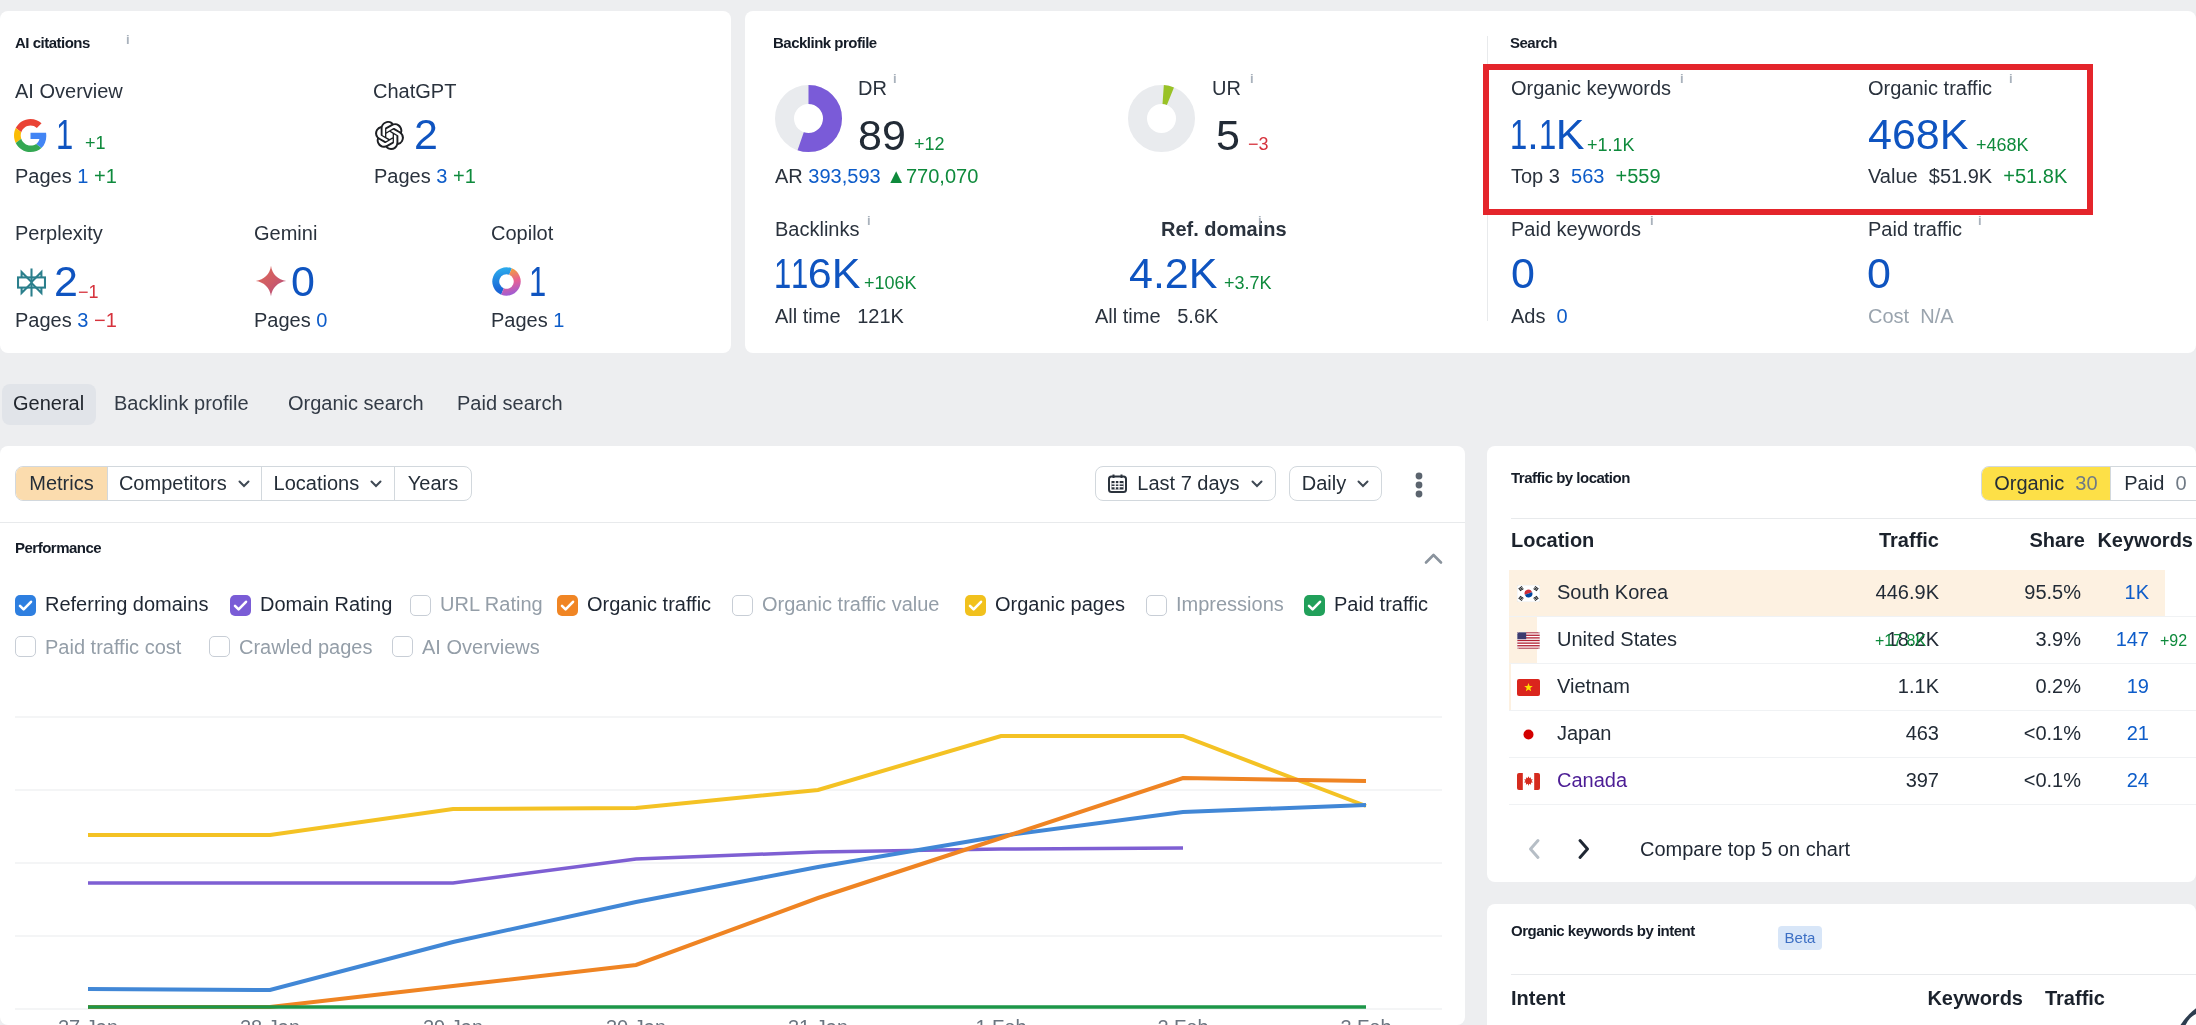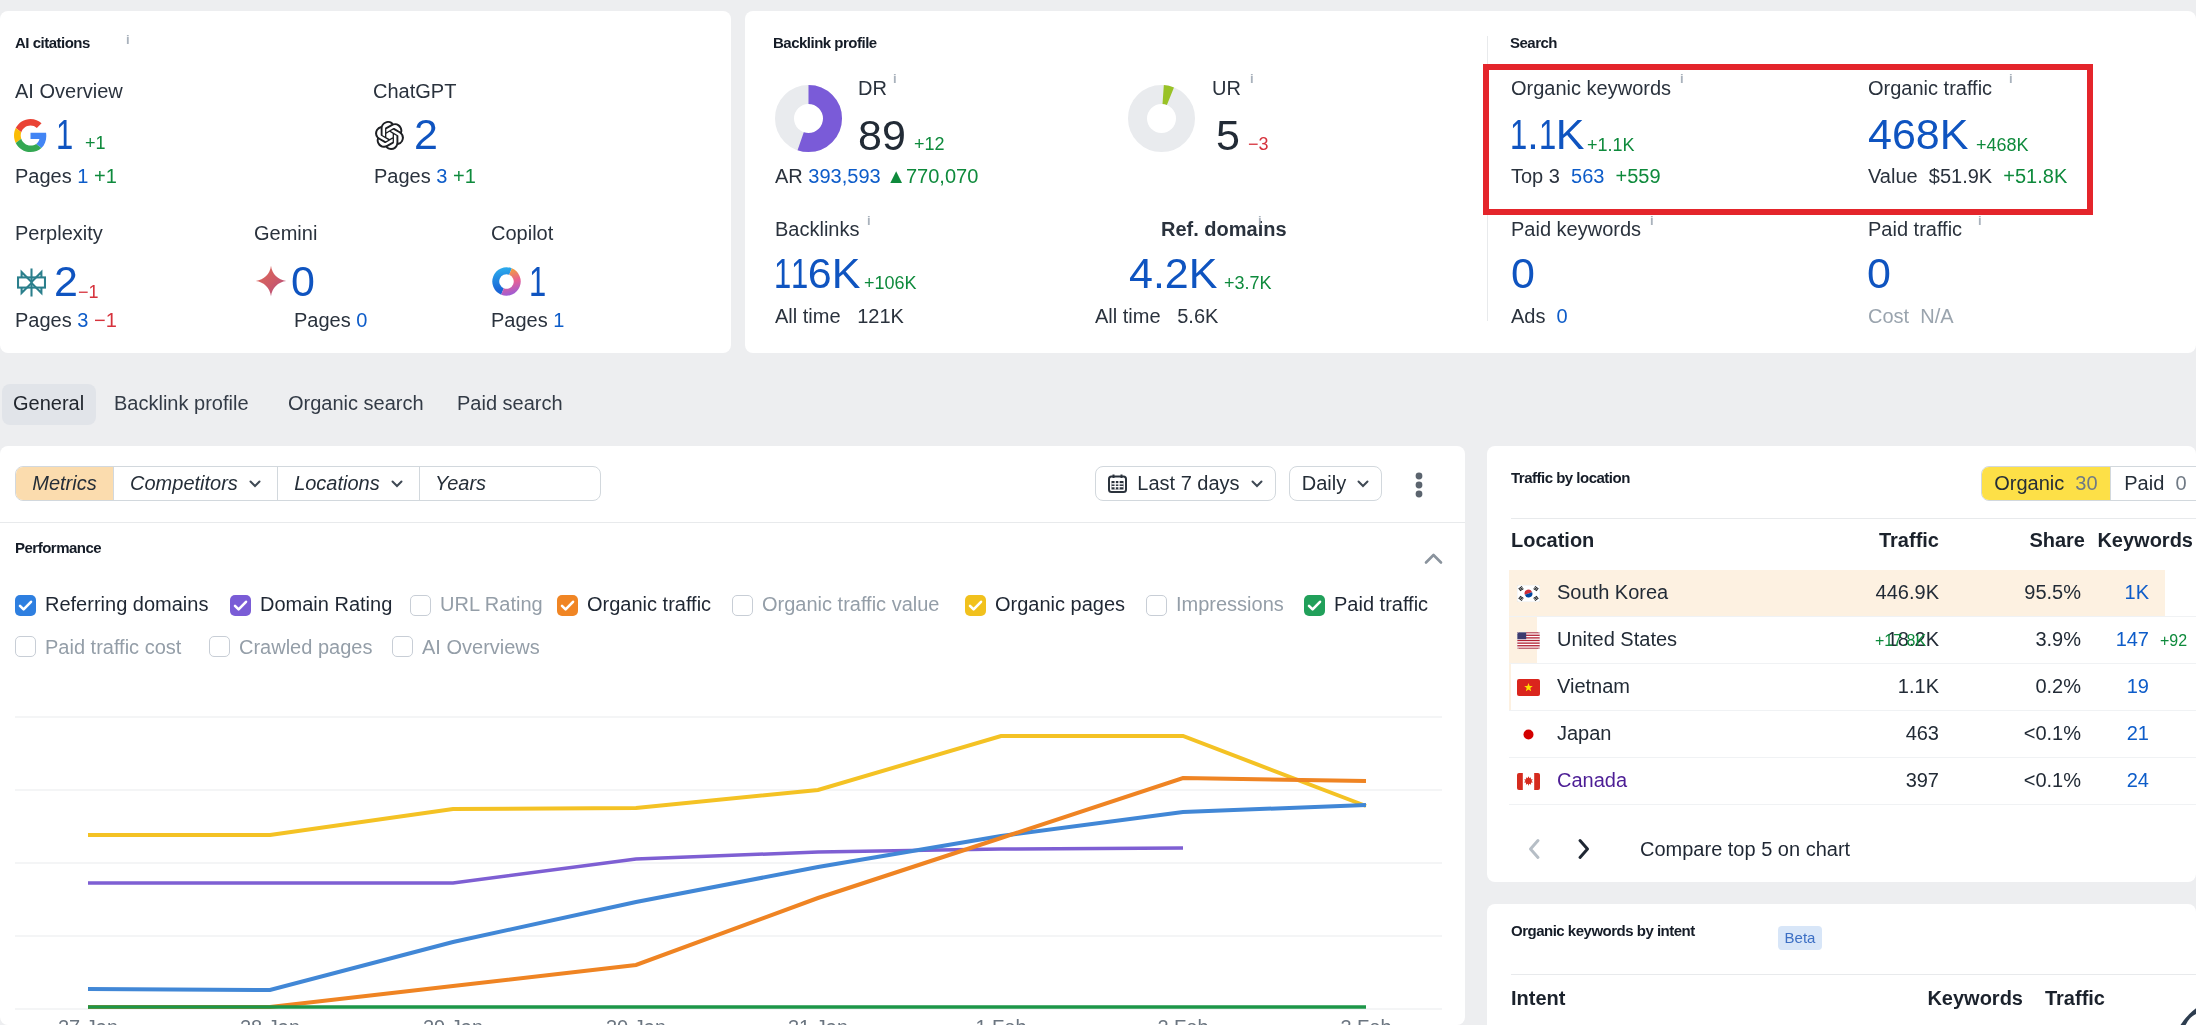--- a/index.html
+++ b/index.html
@@ -74,21 +74,21 @@
       <defs>
         <linearGradient id="gmg" x1="0" y1="0" x2="1" y2="1">
           <stop offset="0" stop-color="#e06a56"></stop>
           <stop offset="0.55" stop-color="#cd5a68"></stop>
           <stop offset="1" stop-color="#a94b88"></stop>
         </linearGradient>
       </defs>
       <path fill="url(#gmg)" d="M16 2.5 C16.9 9.8 22.2 15.1 29.5 16 C22.2 16.9 16.9 22.2 16 29.5 C15.1 22.2 9.8 16.9 2.5 16 C9.8 15.1 15.1 9.8 16 2.5 Z"></path>
     </svg>
   <div class="big" style="left:291px;top:260px;">0</div>
-  <div class="t" style="left:254px;top:310px;margin-left:40px;">Pages <span class="blu">0</span></div>
+  <div class="t" style="left:254px;top:310px;">Pages <span class="blu">0</span></div>
 
   <div class="t" style="left:491px;top:223px;">Copilot</div>
   <svg class="abs" style="left:491px;top:266px;" width="31" height="31" viewBox="0 0 24 24">
       <defs>
         <linearGradient id="cpl" x1="0" y1="0" x2="0.3" y2="1">
           <stop offset="0" stop-color="#30bdf2"></stop>
           <stop offset="1" stop-color="#1a66d6"></stop>
         </linearGradient>
         <linearGradient id="cpr" x1="0" y1="0" x2="0.4" y2="1">
           <stop offset="0" stop-color="#f0a23c"></stop>
@@ -164,21 +164,21 @@
   <div class="abs" style="left:1483px;top:64px;width:610px;height:151px;border:6px solid #e4252b;box-sizing:border-box;"></div>
 
   <div class="abs" style="left:2px;top:384px;width:94px;height:41px;background:#e1e4e9;border-radius:8px;"></div>
   <div class="t" style="left:13px;top:393px;color:#21262e;">General</div>
   <div class="t" style="left:114px;top:393px;color:#333b46;">Backlink profile</div>
   <div class="t" style="left:288px;top:393px;color:#333b46;">Organic search</div>
   <div class="t" style="left:457px;top:393px;color:#333b46;">Paid search</div>
 
   <div class="card" style="left:0;top:446px;width:1465px;height:579px;"></div>
 
-  <div class="seg" style="left:15px;top:466px;width:586px;height:35px;font-style:italic;">
+  <div class="seg" style="left:15px;top:466px;width:457px;height:35px;">
     <div class="sg" style="width:98px;background:#fbdcae;border-radius:7px 0 0 7px;">Metrics</div>
     <div class="sg" style="width:164px;">Competitors&nbsp;&nbsp;<svg width="12" height="8" viewBox="0 0 12 8">
           <path d="M1.5 1.5 L6 6 L10.5 1.5" fill="none" stroke="#3f4954" stroke-width="2" stroke-linecap="round"></path>
         </svg></div>
     <div class="sg" style="width:142px;">Locations&nbsp;&nbsp;<svg width="12" height="8" viewBox="0 0 12 8">
           <path d="M1.5 1.5 L6 6 L10.5 1.5" fill="none" stroke="#3f4954" stroke-width="2" stroke-linecap="round"></path>
         </svg></div>
     <div class="sg" style="width:81px;">Years</div>
   </div>
 

